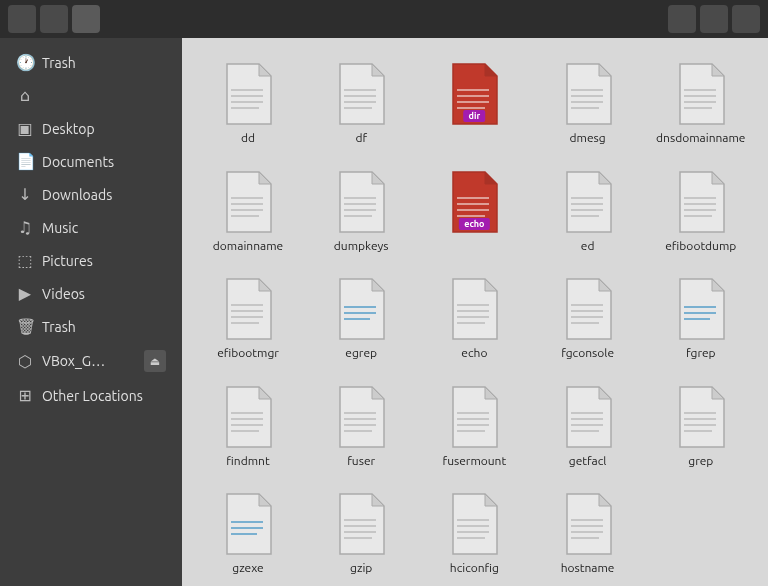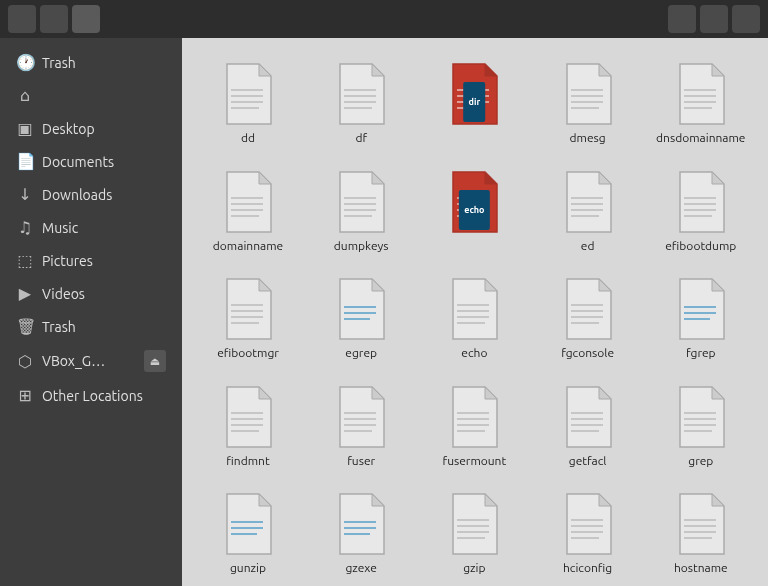--- a/index.html
+++ b/index.html
@@ -141,25 +141,25 @@
       width: 54px;
       height: 64px;
     }
 
     
     .icon-badge {
       position: absolute;
       bottom: 4px;
       left: 50%;
       transform: translateX(-50%);
-      background: #0c4a6e;
+      background: #a21caf;
       color: white;
       font-size: 9px;
       font-weight: bold;
-      padding: 15px 5px;
+      padding: 1px 5px;
       border-radius: 2px;
     }
 
     ::-webkit-scrollbar { width: 8px; }
     ::-webkit-scrollbar-track { background: #ccc; }
     ::-webkit-scrollbar-thumb { background: #999; border-radius: 4px; }
   </style>
 </head>
 <body>
 
@@ -489,32 +489,20 @@
         <div class="file-item">
           <div class="file-icon"><svg class="file-svg" viewBox="0 0 54 64" xmlns="http://www.w3.org/2000/svg">
     <polygon points="6,2 38,2 50,14 50,62 6,62" fill="#e8e8e8" stroke="#aaa" stroke-width="1.5"></polygon>
     <polygon points="38,2 38,14 50,14" fill="#ccc" stroke="#aaa" stroke-width="1"></polygon>
 
       <line x1="10" y1="30" x2="42" y2="30" stroke="#7ab0d0" stroke-width="2"></line>
       <line x1="10" y1="36" x2="42" y2="36" stroke="#7ab0d0" stroke-width="2"></line>
       <line x1="10" y1="42" x2="36" y2="42" stroke="#7ab0d0" stroke-width="2"></line>
 
   </svg></div>
-          <div class="file-label">gunzip</div>
-        </div>
-        <div class="file-item">
-          <div class="file-icon"><svg class="file-svg" viewBox="0 0 54 64" xmlns="http://www.w3.org/2000/svg">
-    <polygon points="6,2 38,2 50,14 50,62 6,62" fill="#e8e8e8" stroke="#aaa" stroke-width="1.5"></polygon>
-    <polygon points="38,2 38,14 50,14" fill="#ccc" stroke="#aaa" stroke-width="1"></polygon>
-
-      <line x1="10" y1="30" x2="42" y2="30" stroke="#7ab0d0" stroke-width="2"></line>
-      <line x1="10" y1="36" x2="42" y2="36" stroke="#7ab0d0" stroke-width="2"></line>
-      <line x1="10" y1="42" x2="36" y2="42" stroke="#7ab0d0" stroke-width="2"></line>
-
-  </svg></div>
           <div class="file-label">gzexe</div>
         </div>
         <div class="file-item">
           <div class="file-icon"><svg class="file-svg" viewBox="0 0 54 64" xmlns="http://www.w3.org/2000/svg">
     <polygon points="6,2 38,2 50,14 50,62 6,62" fill="#e8e8e8" stroke="#aaa" stroke-width="1.5"></polygon>
     <polygon points="38,2 38,14 50,14" fill="#ccc" stroke="#aaa" stroke-width="1"></polygon>
 
       <line x1="10" y1="28" x2="42" y2="28" stroke="#bbb" stroke-width="1.5"></line>
       <line x1="10" y1="34" x2="42" y2="34" stroke="#bbb" stroke-width="1.5"></line>
       <line x1="10" y1="40" x2="42" y2="40" stroke="#bbb" stroke-width="1.5"></line>

